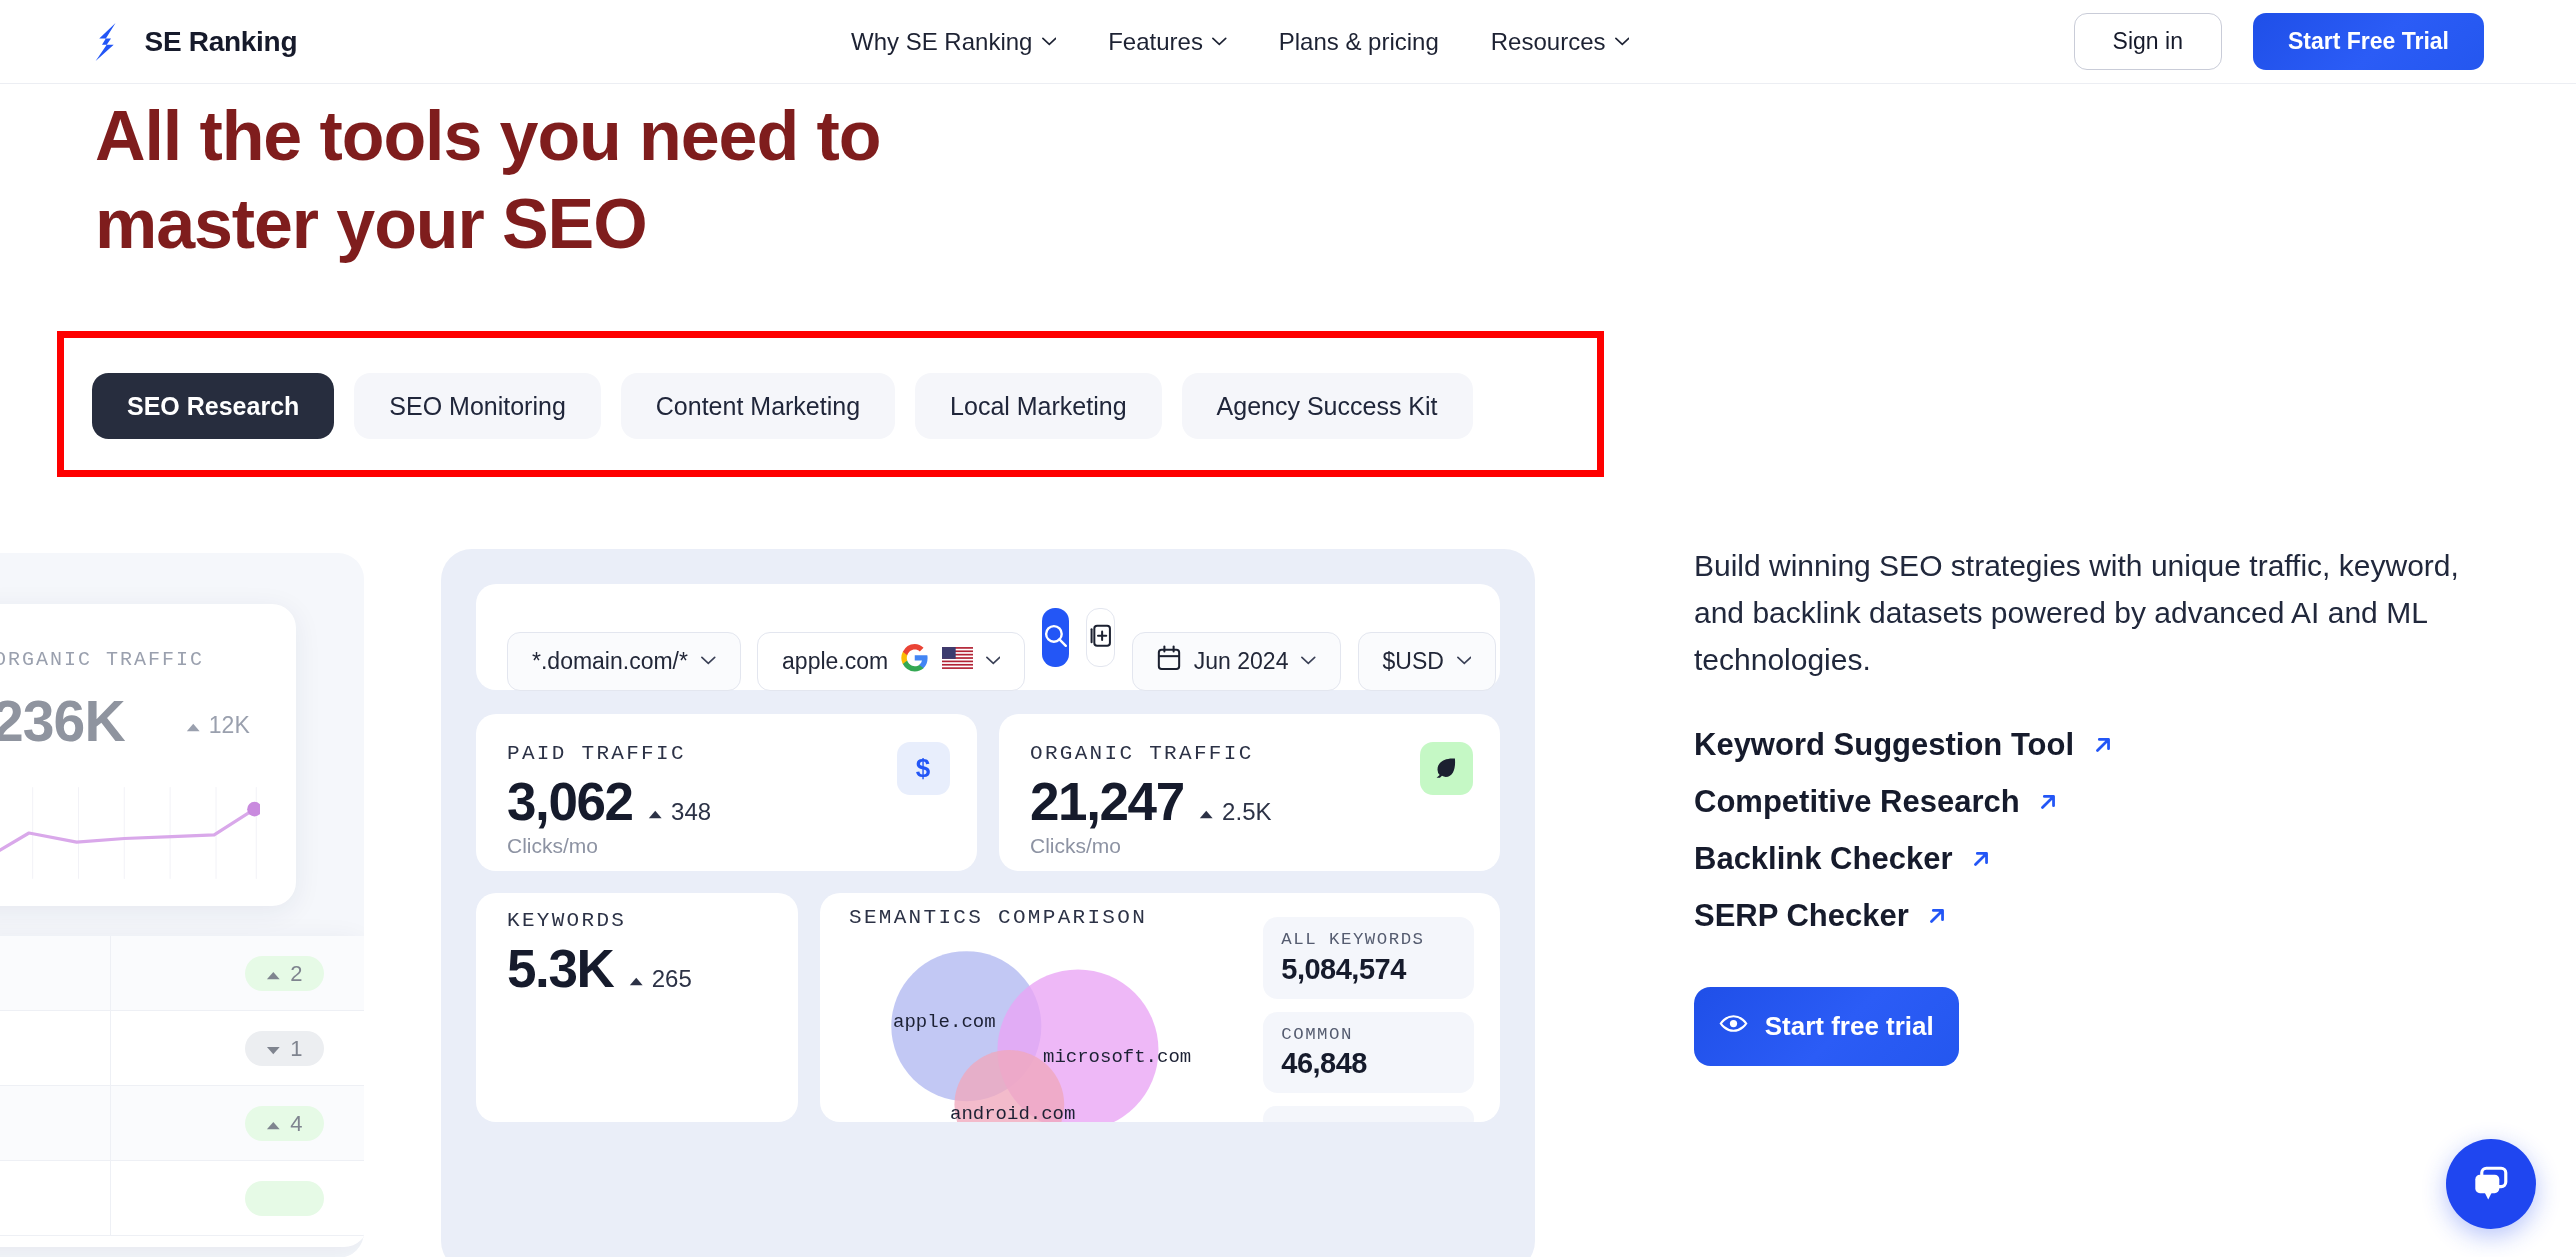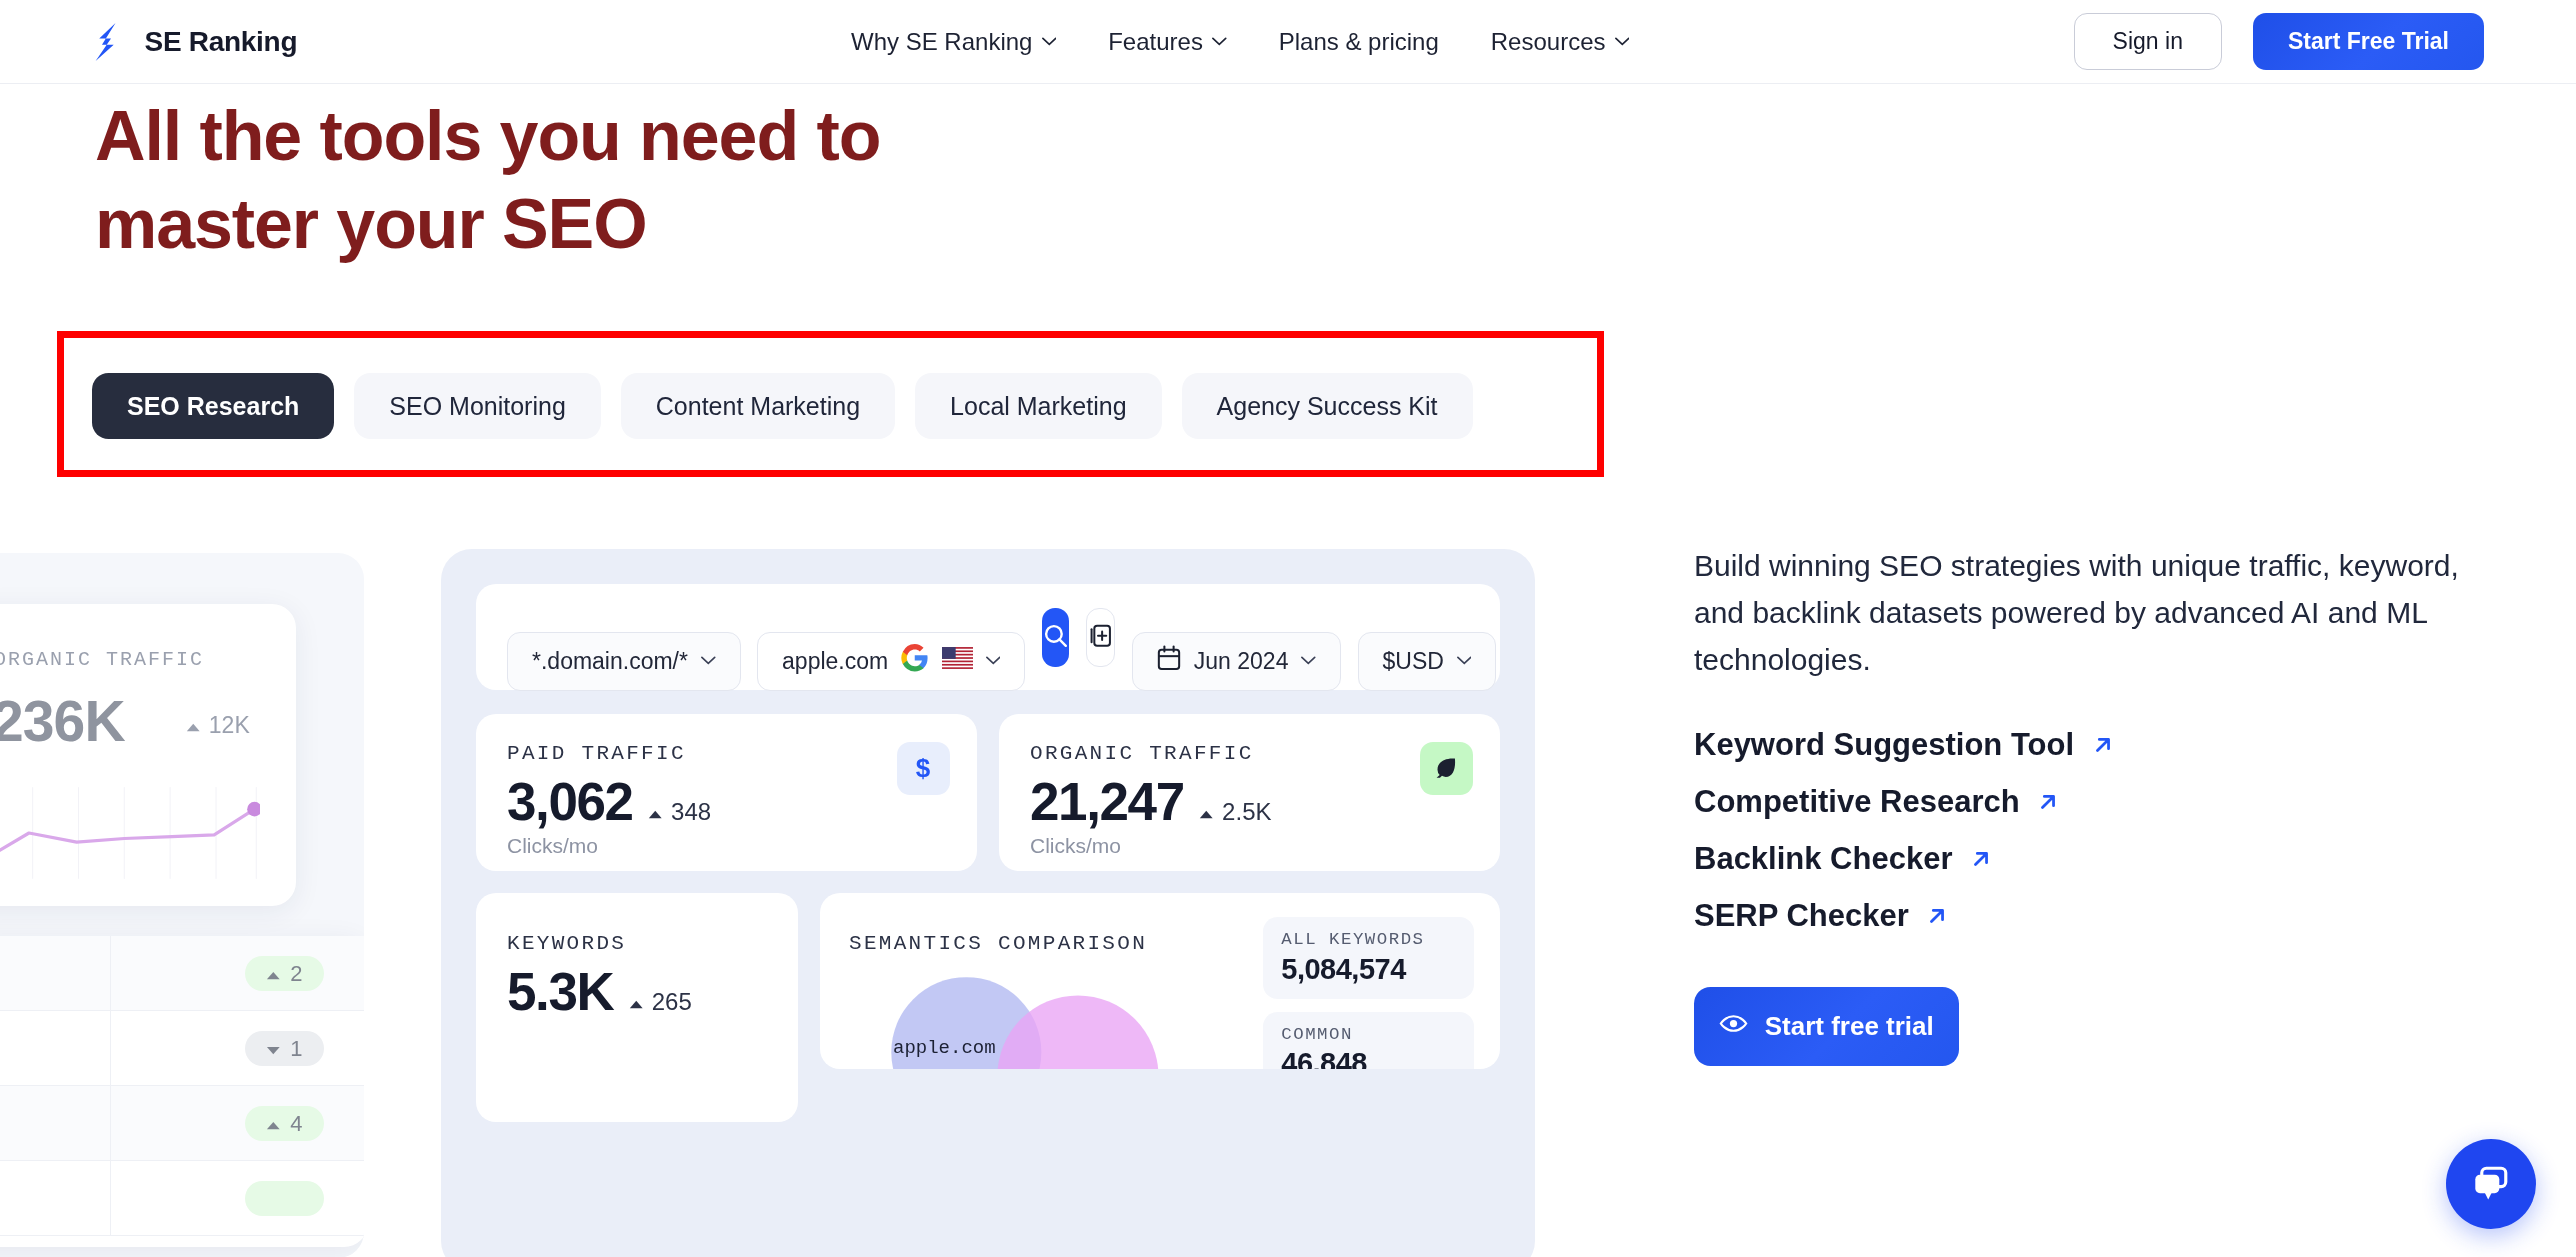--- a/index.html
+++ b/index.html
@@ -129,22 +129,22 @@
   .mdelta { font-size: 24px; color: #2c3246; display: flex; align-items: center; gap: 7.3px; }
   .msub { font-size: 21px; color: #8d93a3; margin-top: 5.5px; }
   .mbadge {
     position: absolute; right: 27.5px; top: 27.5px; width: 53px; height: 53px; border-radius: 13px;
     display: flex; align-items: center; justify-content: center; font-size: 26px; font-weight: 700;
   }
   .mbadge.blue { background: #e8eefc; color: #2356f6; }
   .mbadge.green { background: #c5f8c5; color: #1b2030; }
 
   .lower { display: flex; gap: 22px; margin-top: 22px; }
-  .kcard { width: 322px; background: #fff; border-radius: 20px; padding: 39px 31px; height: 229px; }
-  .semantics { flex: 1; background: #fff; border-radius: 20px; padding: 39px 29px; height: 176px; display:flex; position:relative; overflow:hidden;}
+  .kcard { width: 322px; background: #fff; border-radius: 20px; padding: 16px 31px; height: 229px; }
+  .semantics { flex: 1; background: #fff; border-radius: 20px; padding: 13px 29px; height: 229px; display:flex; position:relative; overflow:hidden;}
   .venn-area { position:relative; width: 421px; height: 192px; }
   .sem-stats { position:absolute; right: 26px; top: 24px; width: 211px; display:flex; flex-direction:column; gap: 13px; }
   .sstat { background: #f4f6fb; border-radius: 14.6px; padding: 13px 18.3px; }
   .sstat-label { font-size: 17.4px; letter-spacing: 1.5px; color: #555c70; font-family: "Liberation Mono", monospace; }
   .sstat-value { font-size: 29px; font-weight: 600; color: #161b2c; margin-top: 3.7px; letter-spacing: -0.5px; }
   .venn-label { position: absolute; font-size: 19px; color: #1c2134; font-family: "Liberation Mono", monospace; white-space: nowrap; }
 
   
   .rcol { position: absolute; left: 1694px; top: 542px; width: 769px; }
   .rdesc { font-size: 30px; line-height: 47px; color: #21283c; }

